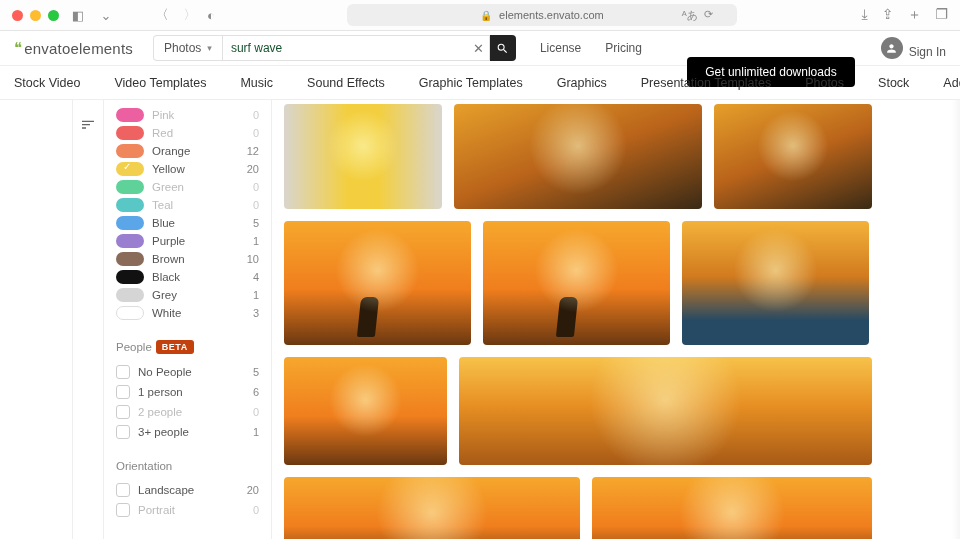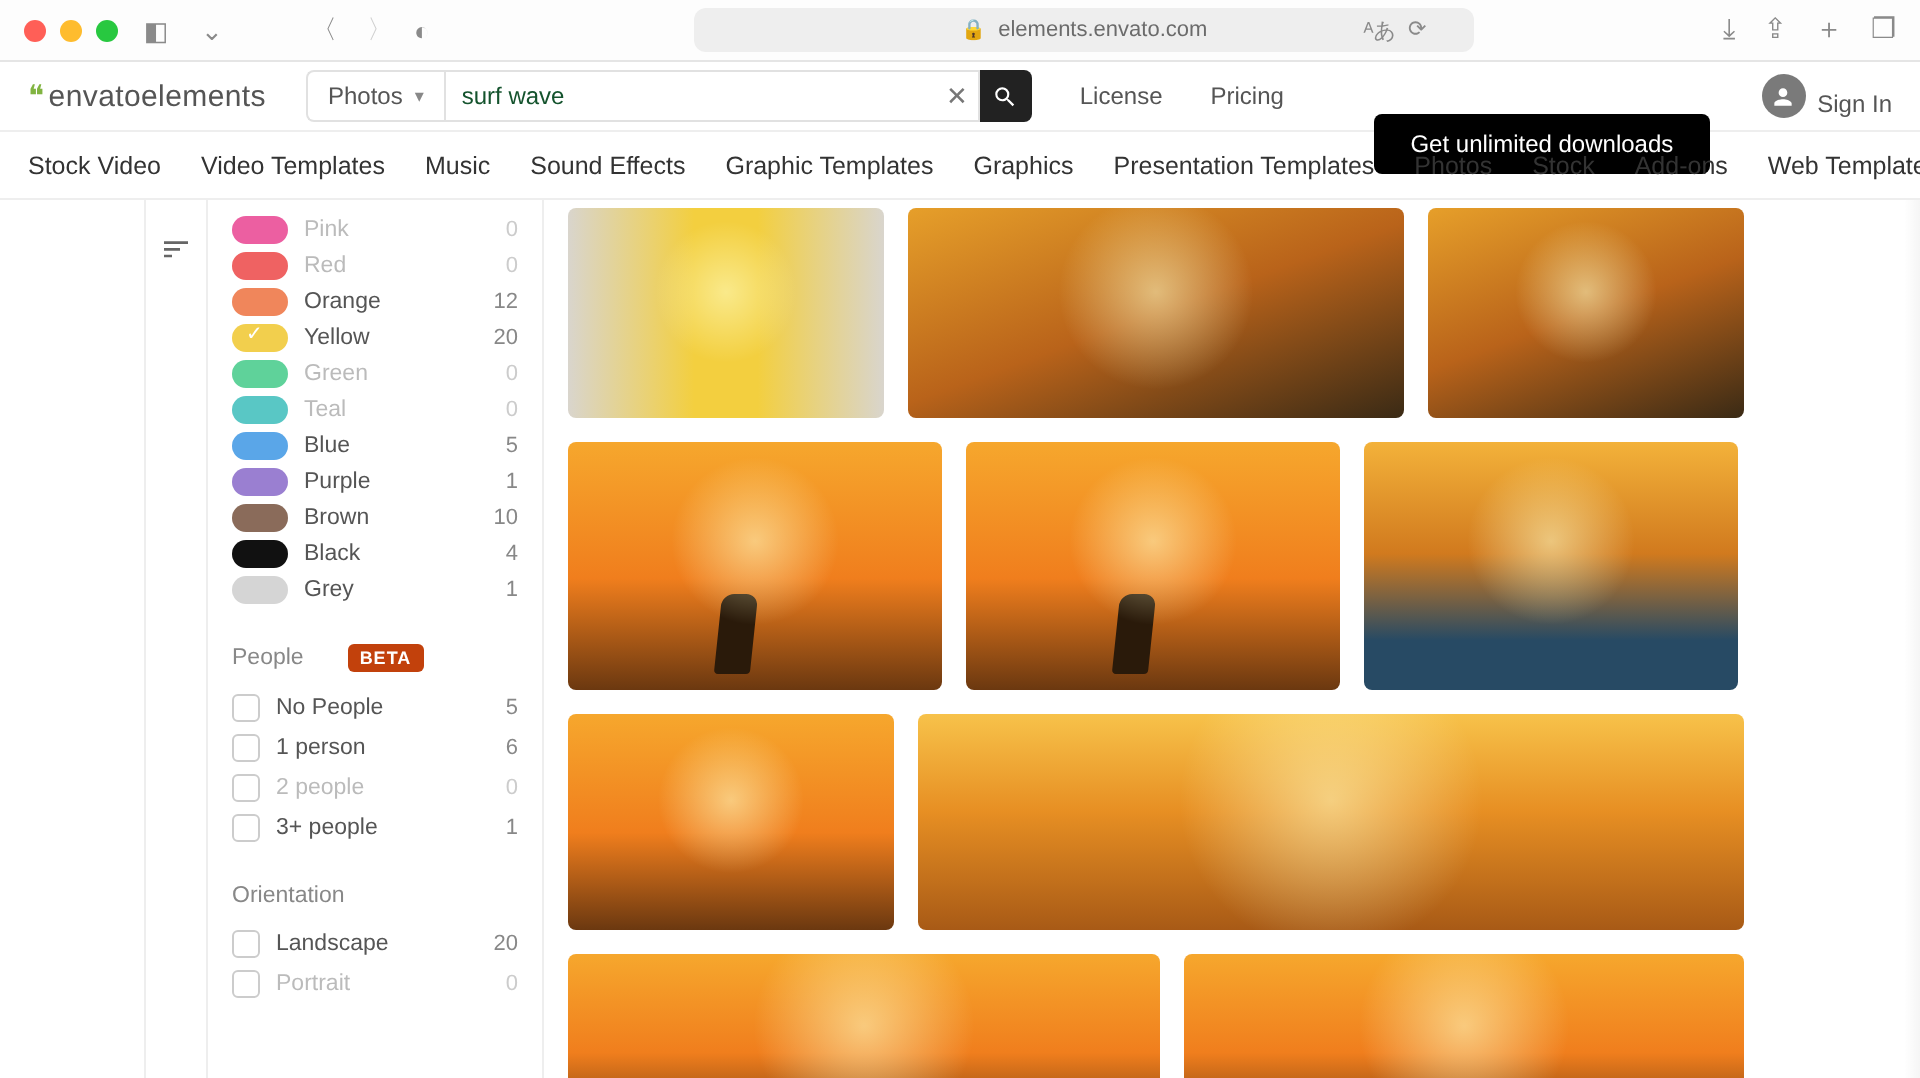--- a/index.html
+++ b/index.html
@@ -34,41 +34,41 @@
   .search-x .xbtn { position:absolute; right:6px; top:50%; transform:translateY(-50%); font-size:13px; color:#777; }
   .search-btn { height:26px; width:26px; background:#222; border-radius:0 4px 4px 0; display:flex; align-items:center; justify-content:center; }
   .search-btn svg { width:13px; height:13px; fill:#fff; }
   .hdr-link { font-size:12px; color:#555; margin-left:14px; }
   .cta { background:#000000; color:#fff; font-size:12px; padding:8px 18px; border-radius:4px; margin-left:16px;margin-top:48px; }
   .signin { display:flex; align-items:flex-end; gap:6px; margin-left:16px; font-size:12px; color:#555; }
   .avatar-ic { width:22px; height:22px; border-radius:50%; background:#7a7a7a; display:flex; align-items:center; justify-content:center; }
   .avatar-ic svg { width:13px; height:13px; fill:#fff; }
 
   
-  .nav { height: 34px; display:flex; align-items:center; gap:20px; padding:0 14px; border-bottom:1px solid #eee; font-size:12.5px; color:#333; overflow:hidden; white-space:nowrap; }
+  .nav { height: 34px; display:flex; align-items:center; gap:34px; padding:0 14px; border-bottom:1px solid #eee; font-size:12.5px; color:#333; overflow:hidden; white-space:nowrap; }
   .nav span { cursor:pointer; }
 
   
   .main { flex:1; display:flex; overflow:hidden; background:#fff; }
 
   .rail { width:32px; border-left:1px solid #eee; border-right:1px solid #eee; display:flex; justify-content:center; padding-top:14px; margin-left:72px; }
   .rail-ic { width:20px; height:20px; color:#666; display:flex; align-items:center; justify-content:center; }
 
   .sidebar { width:168px; border-right:1px solid #eee; padding:6px 12px 20px 12px; overflow-y:auto; }
   .sidebar::-webkit-scrollbar { width:4px; }
   .sidebar::-webkit-scrollbar-thumb { background:#ccc; border-radius:2px; }
 
   .color-row { display:flex; align-items:center; gap:8px; padding:2px 0; font-size:11.5px; color:#555; }
   .swatch { width:28px; height:14px; border-radius:8px; flex-shrink:0; position:relative; }
   .swatch.selected::after { content:"✓"; position:absolute; left:7px; top:-1px; font-size:10px; color:#fff; }
   .color-row .cnt { margin-left:auto; color:#888; font-size:11px; }
   .zero { color:#bbb; }
   .zero .cnt { color:#ccc; }
 
-  .sec-title { font-size:11.5px; color:#888; margin:18px 0 8px; display:flex; align-items:center; gap:22px; }
+  .sec-title { font-size:11.5px; color:#888; margin:18px 0 8px; display:flex; align-items:center; gap:4px; }
   .beta { background:#c2410c; color:#fff; font-size:9px; padding:2px 6px; border-radius:3px; font-weight:600; letter-spacing:.5px; }
 
   .chk-row { display:flex; align-items:center; gap:8px; font-size:11.5px; color:#555; padding:3px 0; }
   .chk-row .box { width:14px; height:14px; border:1.5px solid #ccc; border-radius:3px; flex-shrink:0; }
   .chk-row .cnt { margin-left:auto; color:#888; font-size:11px; }
   .chk-row.zero { color:#bbb; }
   .chk-row.zero .cnt { color:#ccc; }
 
   
   .gallery { flex:1; padding:4px 12px 0 12px; overflow-y:auto; }
@@ -229,20 +229,25 @@
           <div class="color-row">
             <div class="swatch" style="background: rgb(17, 17, 17);"></div>
             <span>Black</span>
             <span class="cnt">4</span>
           </div>
           <div class="color-row">
             <div class="swatch" style="background: rgb(213, 213, 213);"></div>
             <span>Grey</span>
             <span class="cnt">1</span>
           </div>
+          <div class="color-row">
+            <div class="swatch" style="background: rgb(255, 255, 255); border: 1px solid rgb(221, 221, 221);"></div>
+            <span>White</span>
+            <span class="cnt">3</span>
+          </div>
         </div>
 
       <div class="sec-title">
         <span>People</span>
         <span class="beta">BETA</span>
       </div>
       <div id="people-list">
           <div class="chk-row">
             <div class="box"></div>
             <span>No People</span>

